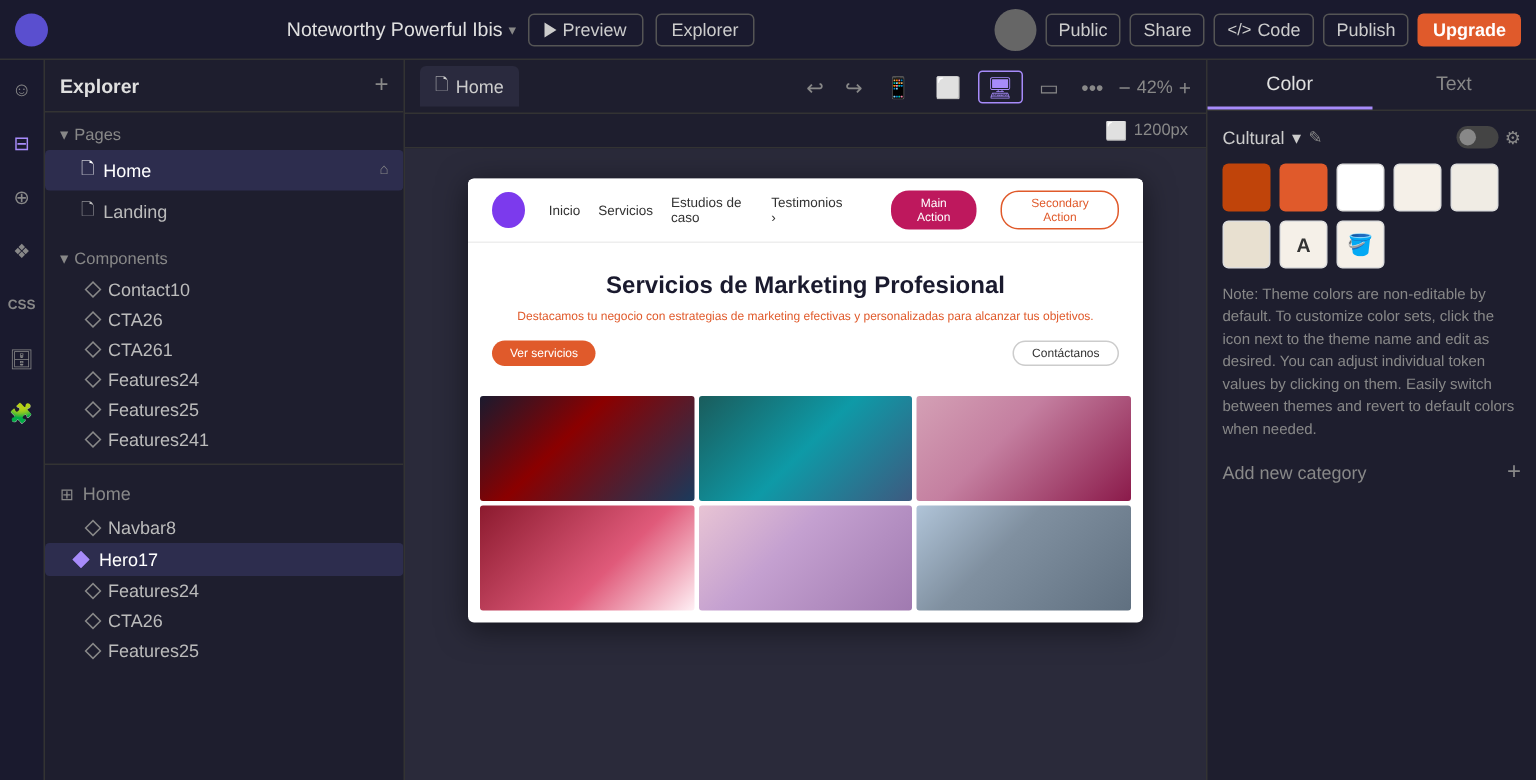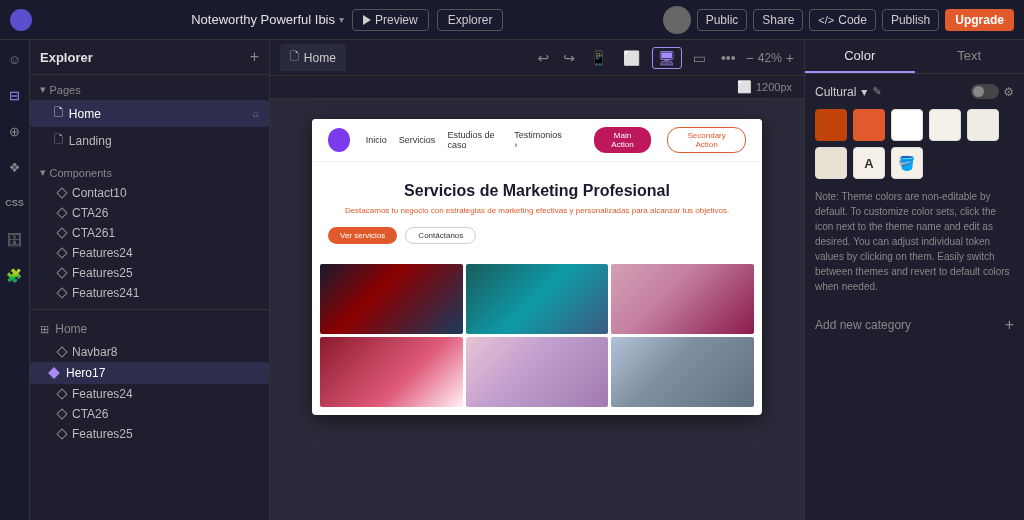--- a/index.html
+++ b/index.html
@@ -70,21 +70,21 @@
     .site-nav { background: #fff; display: flex; align-items: center; padding: 8px 16px; gap: 16px; border-bottom: 1px solid #eee; }
     .site-logo { width: 24px; height: 24px; background: #7c3aed; border-radius: 50%; }
     .site-nav-links { display: flex; gap: 12px; font-size: 9px; color: #333; align-items: center; }
     .site-nav-link { cursor: pointer; }
     .nav-spacer { flex: 1; }
     .btn-main-action { background: #be185d; color: #fff; border: none; border-radius: 12px; padding: 4px 10px; font-size: 8px; cursor: pointer; }
     .btn-secondary-action { background: transparent; color: #e05a2b; border: 1.5px solid #e05a2b; border-radius: 12px; padding: 3px 10px; font-size: 8px; cursor: pointer; }
     .site-hero { padding: 20px 16px; text-align: center; background: #fff; }
     .site-hero-title { font-size: 16px; font-weight: 700; color: #1a1a2e; margin-bottom: 6px; }
     .site-hero-sub { font-size: 8px; color: #e05a2b; margin-bottom: 12px; }
-    .site-hero-btns { display: flex; justify-content: flex-start; gap: 8px; }
+    .site-hero-btns { display: flex; justify-content: space-between; gap: 8px; }
     .btn-ver { background: #e05a2b; color: #fff; border: none; border-radius: 12px; padding: 4px 12px; font-size: 8px; cursor: pointer; }
     .btn-contactanos { background: transparent; color: #333; border: 1.5px solid #ccc; border-radius: 12px; padding: 3px 12px; font-size: 8px; cursor: pointer; }
     .site-gallery { display: grid; grid-template-columns: repeat(3, 1fr); gap: 3px; padding: 0 8px 8px; }
     .gallery-img { height: 70px; border-radius: 2px; overflow: hidden; }
     .gallery-img-1 { background: linear-gradient(135deg, #1a1a2e 0%, #8b0000 40%, #1a3a5c 100%); }
     .gallery-img-2 { background: linear-gradient(135deg, #1a5c5c 0%, #0e9aa7 50%, #3d5a80 100%); }
     .gallery-img-3 { background: linear-gradient(135deg, #d4a0b5 0%, #c47fa0 40%, #8b1a4a 100%); }
     .gallery-img-4 { background: linear-gradient(135deg, #8b1a2e 0%, #e05a7a 60%, #fff0f5 100%); }
     .gallery-img-5 { background: linear-gradient(135deg, #e8c4d4 0%, #c4a0d0 40%, #a07ab0 100%); }
     .gallery-img-6 { background: linear-gradient(135deg, #b0c4d8 0%, #8090a0 40%, #607080 100%); }
@@ -105,21 +105,21 @@
     .color-swatch { width: 32px; height: 32px; border-radius: 4px; cursor: pointer; }
     .swatch-orange-dark { background: #c0440a; }
     .swatch-orange { background: #e05a2b; }
     .swatch-white { background: #ffffff; border: 1px solid #ddd; }
     .swatch-cream { background: #f5f0e8; border: 1px solid #ddd; }
     .swatch-light { background: #f0ece4; border: 1px solid #ddd; }
     .swatch-tan { background: #e8e0d0; border: 1px solid #ddd; }
     .swatch-text { background: #f5f0e8; border: 1px solid #ddd; display: flex; align-items: center; justify-content: center; font-weight: bold; color: #333; font-size: 13px; }
     .swatch-bucket { background: #f5f0e8; border: 1px solid #ddd; display: flex; align-items: center; justify-content: center; font-size: 14px; }
     .note-text { font-size: 10px; color: #888; line-height: 1.5; margin: 10px 0; }
-    .add-category { display: flex; align-items: center; justify-content: space-between; font-size: 12px; color: #888; cursor: pointer; margin-top: 22px; }
+    .add-category { display: flex; align-items: center; justify-content: space-between; font-size: 12px; color: #888; cursor: pointer; margin-top: 12px; }
     .add-icon { font-size: 16px; }
   </style>
 </head>
 <body>
 
 <div class="topbar">
   <div class="topbar-left">
     <div class="logo-icon"></div>
   </div>
   <div class="topbar-center">

